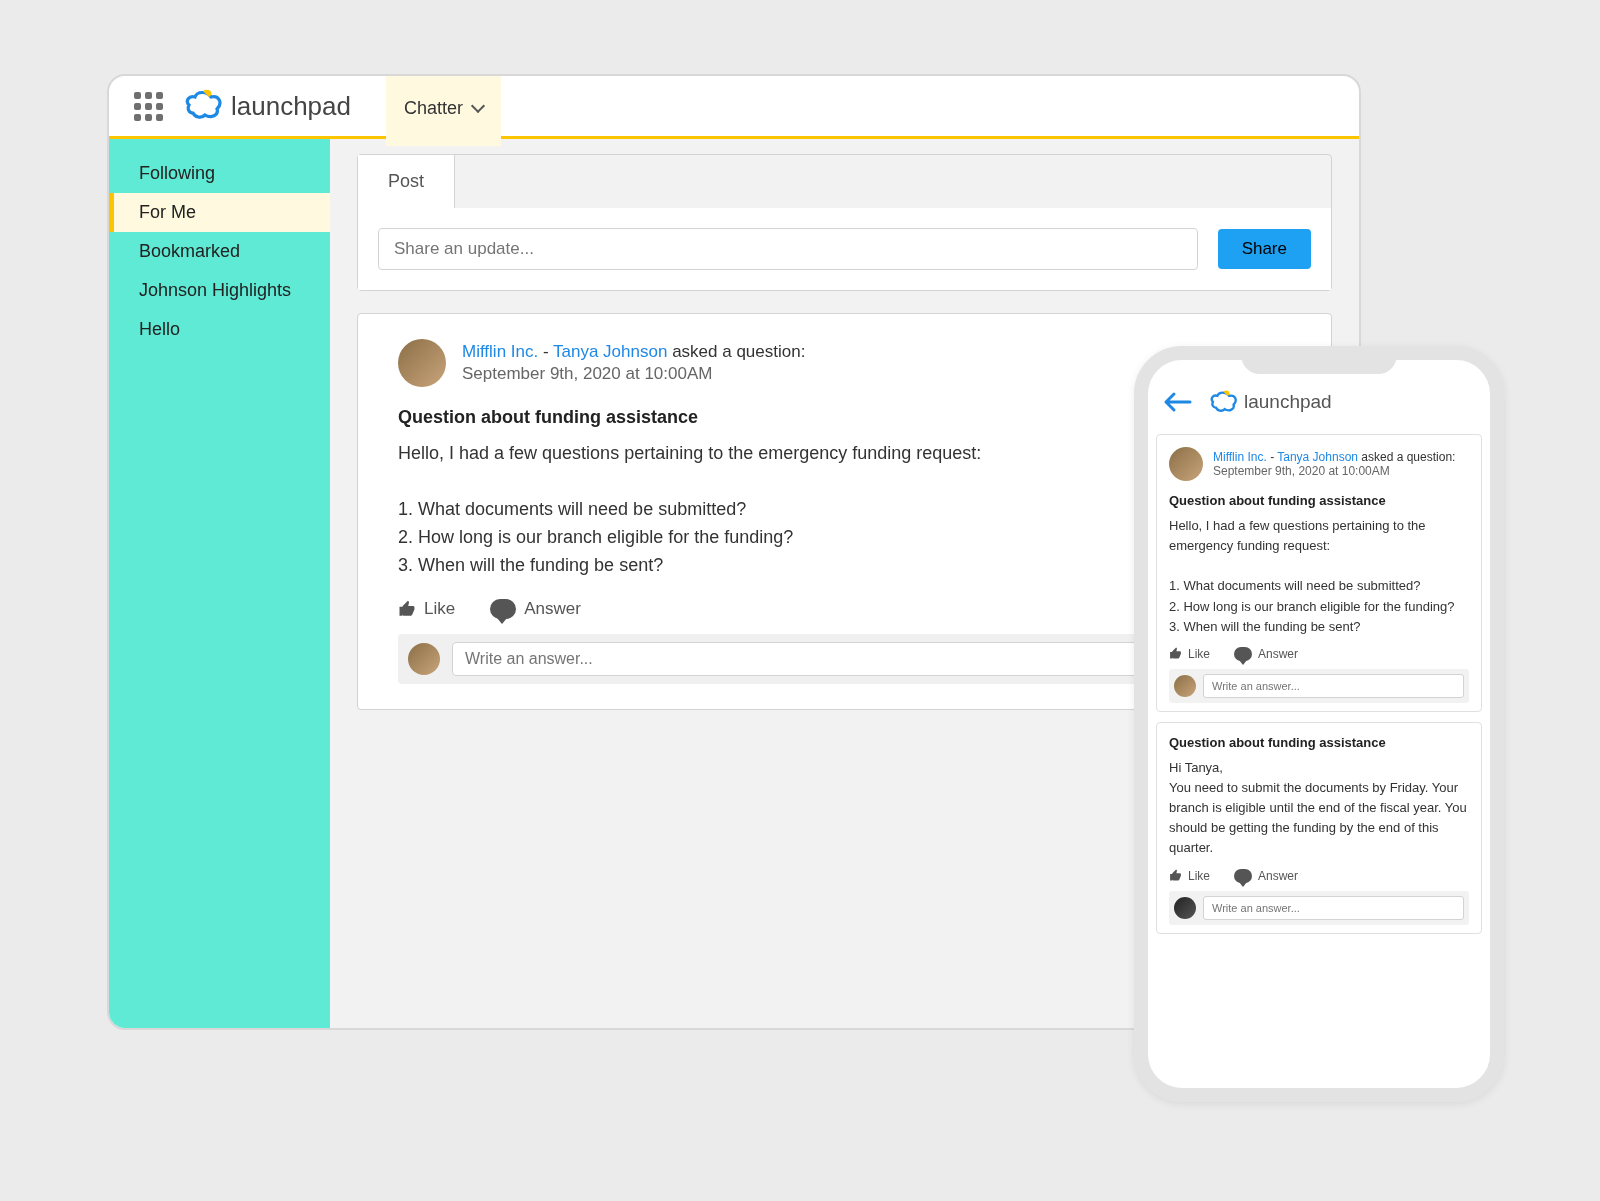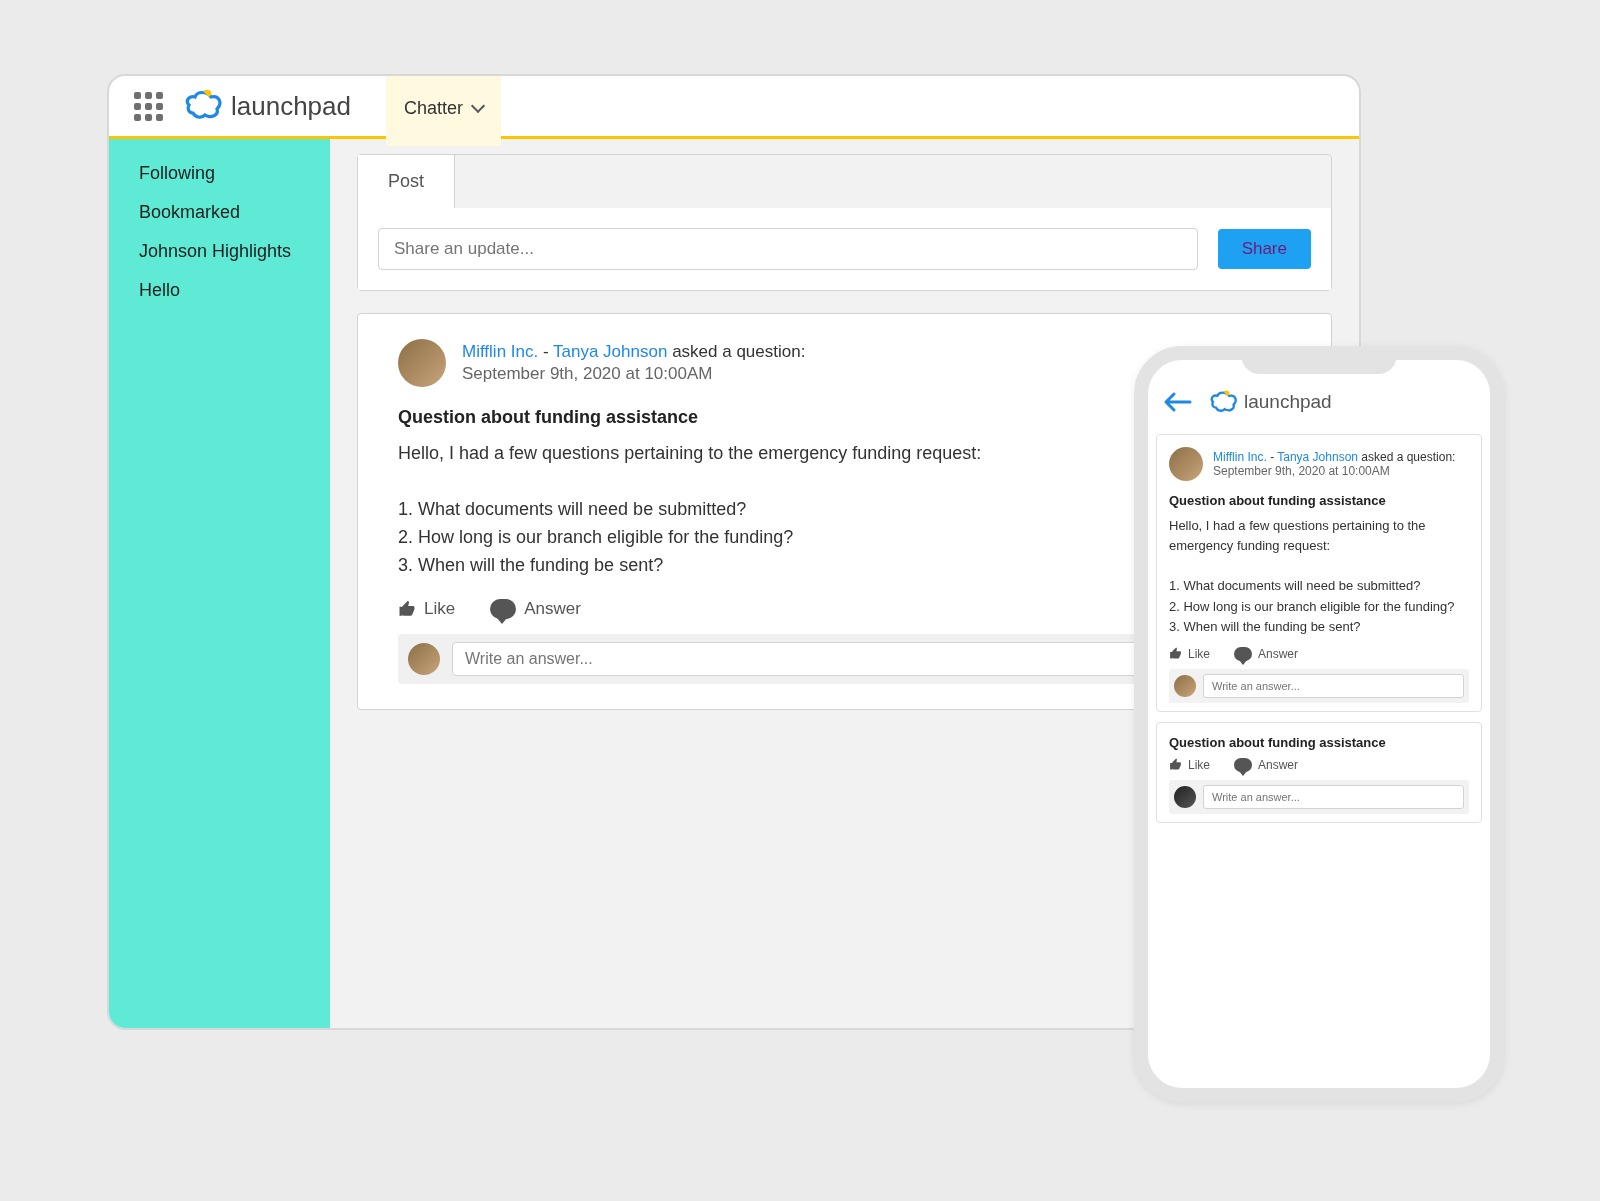--- a/index.html
+++ b/index.html
@@ -131,21 +131,21 @@
       flex: 1;
       height: 42px;
       border: 1px solid #d3d3d3;
       border-radius: 4px;
       padding: 0 15px;
       font-size: 17px;
       color: #888;
     }
     .share-btn {
       background: #1ea1f2;
-      color: #701a75;
+      color: #000000;
       border: none;
       border-radius: 4px;
       padding: 10px 24px;
       font-size: 17px;
       cursor: pointer;
     }
 
     .feed-card {
       background: #fff;
       border: 1px solid #d3d3d3;
@@ -368,20 +368,21 @@
     </div>
     <div class="nav-tab">
       <span>Chatter</span>
       <span class="chevron"></span>
     </div>
   </div>
 
   <div class="desktop-body">
     <div class="sidebar">
       <div class="sidebar-item"><span>Following</span></div>
+      <div class="sidebar-item active"><span>For Me</span></div>
       <div class="sidebar-item"><span>Bookmarked</span></div>
       <div class="sidebar-item"><span>Johnson Highlights</span></div>
       <div class="sidebar-item"><span>Hello</span></div>
     </div>
 
     <div class="main">
       <div class="composer">
         <div class="composer-tabs">
           <div class="composer-tab"><span>Post</span></div>
         </div>
@@ -474,20 +475,22 @@
         </div>
       </div>
       <div class="m-answer-row">
         <div class="m-av-tiny"></div>
         <input class="m-answer-input" type="text" placeholder="Write an answer..." style="">
       </div>
     </div>
 
     <div class="m-card">
       <div class="m-title">Question about funding assistance</div>
+      <div class="m-body">Hi Tanya,
+You need to submit the documents by Friday. Your branch is eligible until the end of the fiscal year. You should be getting the funding by the end of this quarter.</div>
       <div class="m-actions">
         <div class="m-action">
           <svg class="m-thumb" viewBox="0 0 24 24">
               <path d="M2 21h4V9H2v12zm20-11c0-1.1-.9-2-2-2h-6.31l.95-4.57.03-.32c0-.41-.17-.79-.44-1.06L13.17 1 6.59 7.59C6.22 7.95 6 8.45 6 9v10c0 1.1.9 2 2 2h9c.83 0 1.54-.5 1.84-1.22l3.02-7.05c.09-.23.14-.47.14-.73v-2z"></path>
             </svg>
           <span>Like</span>
         </div>
         <div class="m-action">
           <span class="m-speech"></span>
           <span>Answer</span>

